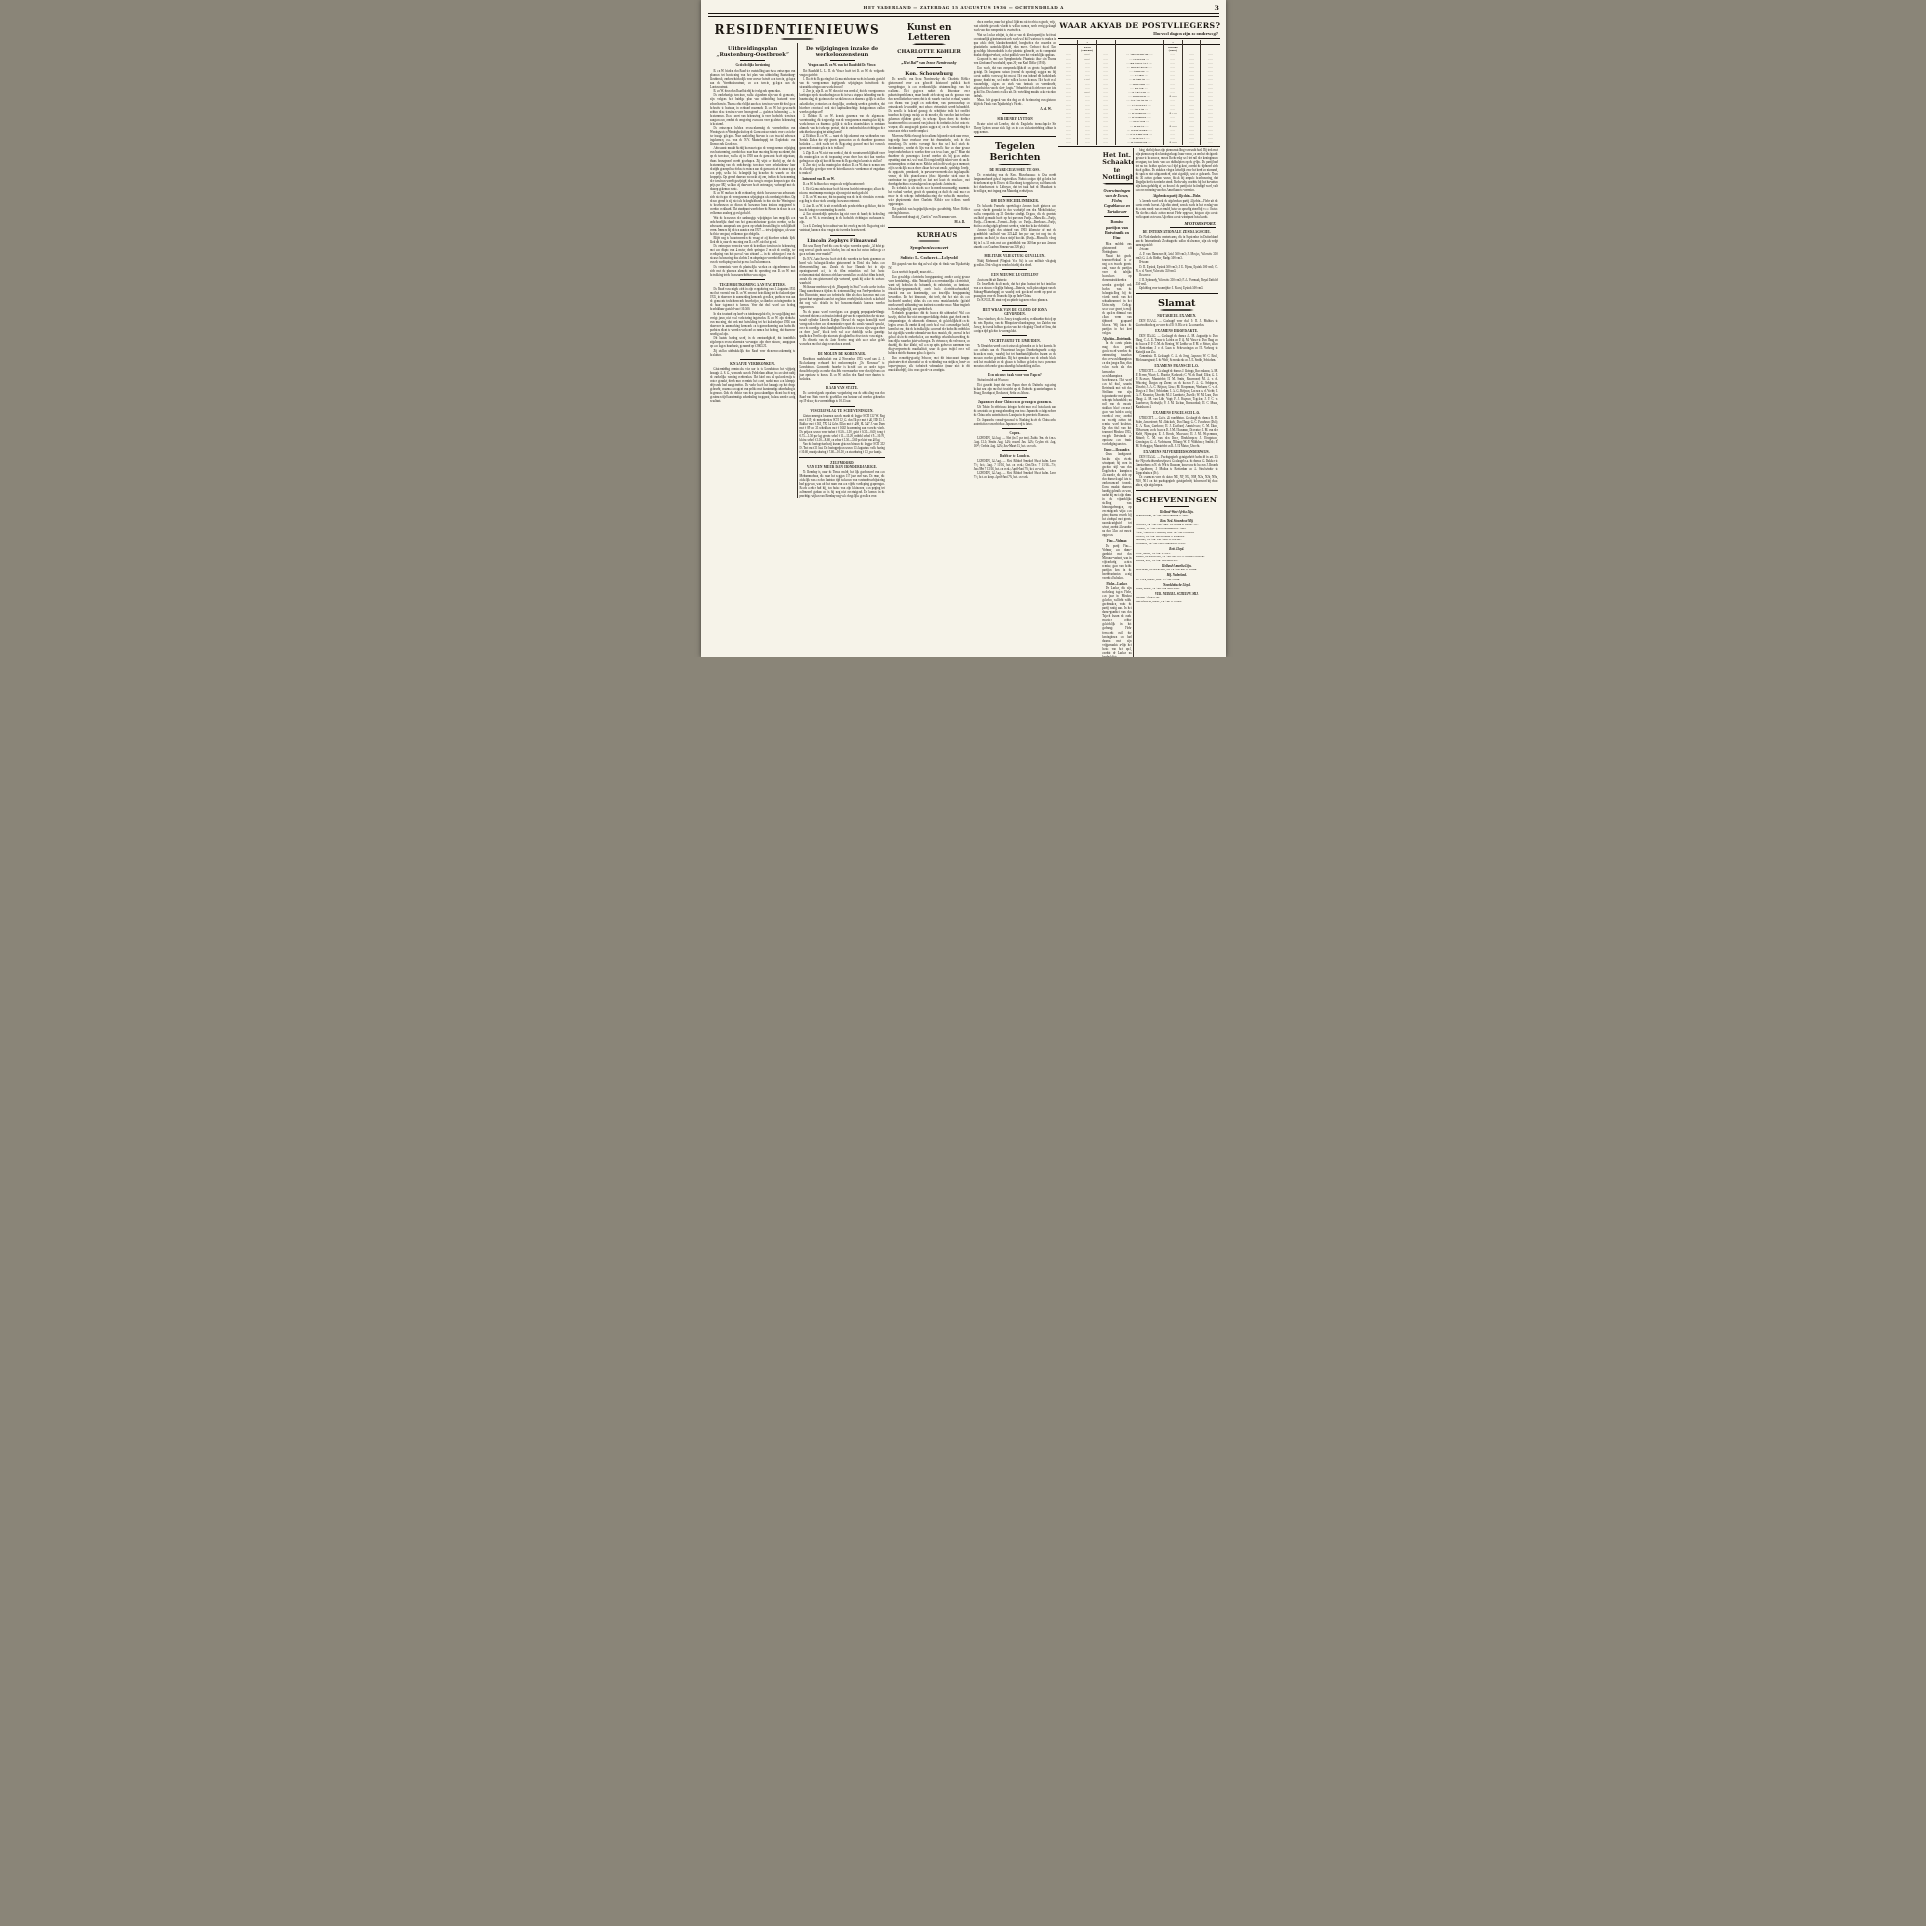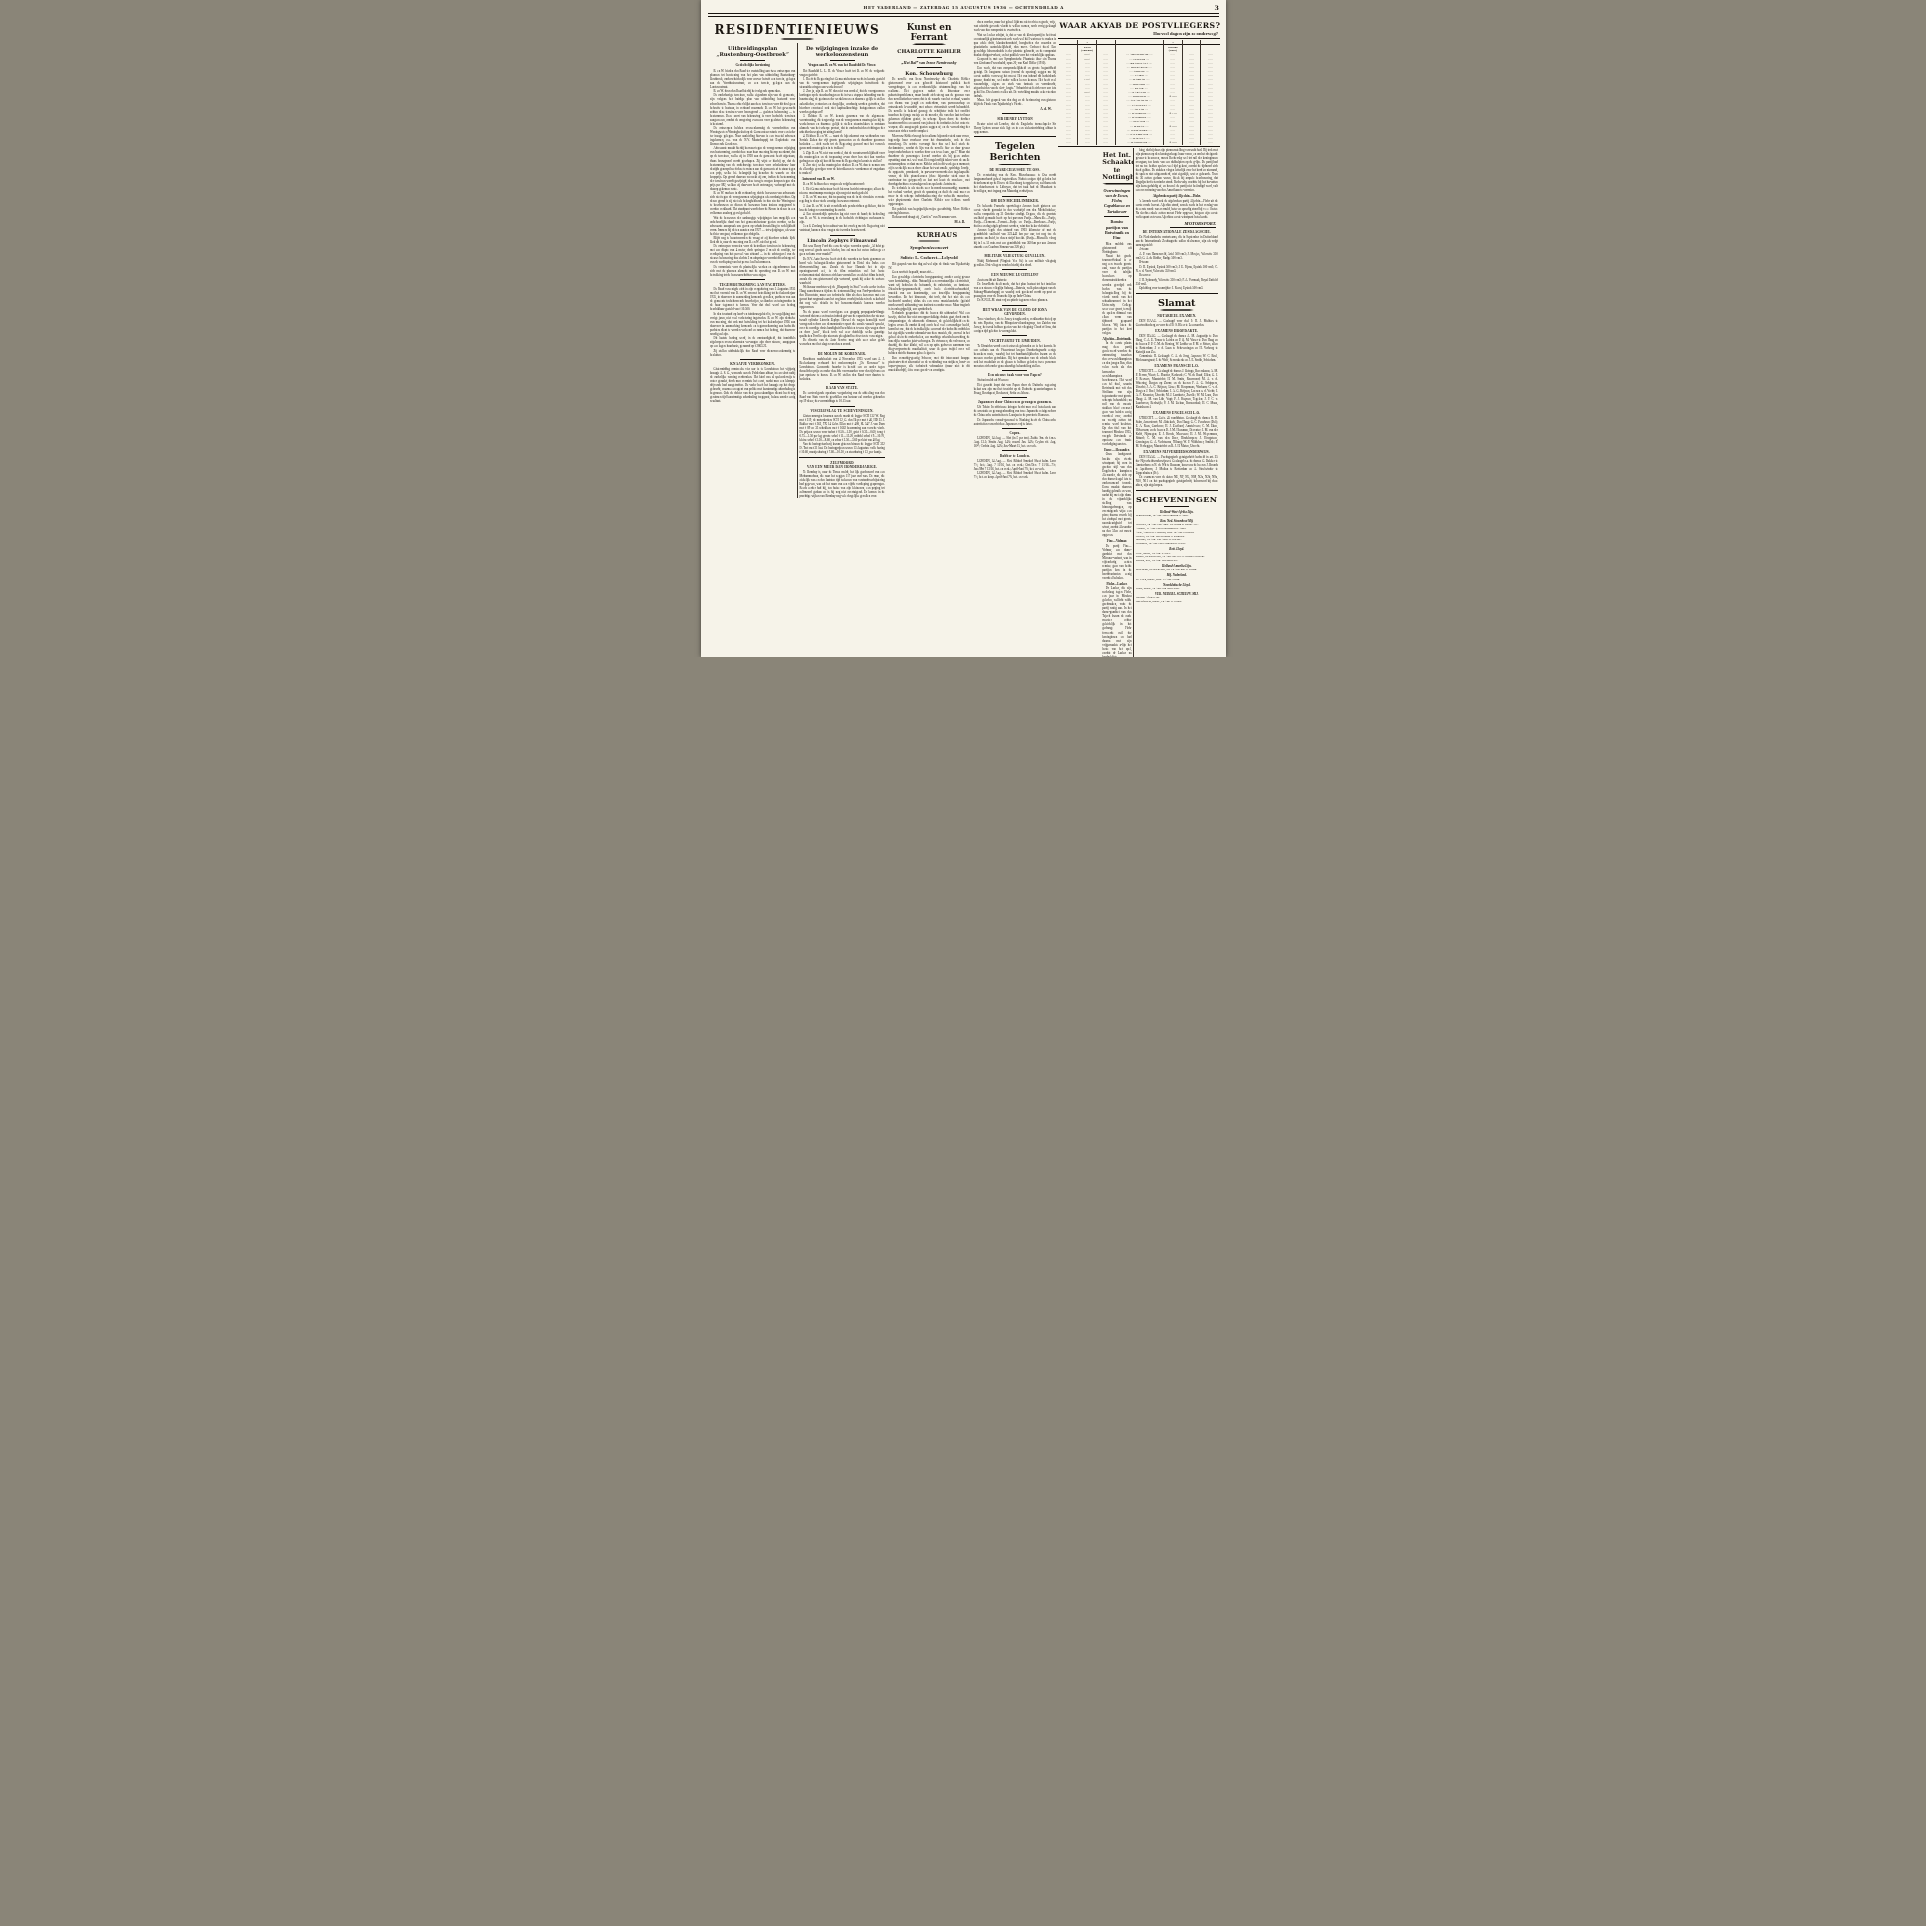--- a/index.html
+++ b/index.html
@@ -166,21 +166,21 @@
             <div>
                 <p class="para">Te Bombay is, naar de Times meldt, het lijk geschouwd van een Mohammedaan, die naar het zeggen 117 jaar oud was. De man, die ziekelijk was en den laatsten tijd teekenen van verstandsverbijstering had gegeven, was uit het raam van een vijfde verdieping gesprongen. Reeds eerder had hij, ten huize van zijn kleinzoon, een poging tot zelfmoord gedaan en is hij nog niet overtuigend. Er komen in de prachtige wijken van Bombay nog vele dergelijke gevallen voor.</p>
               </div>
           </div>
         </div>
       </div>
 
       <div class="vr"></div>
 
       <div class="col c3">
-        <div class="h-kunst">Kunst en Ferrant</div>
+        <div class="h-kunst">Kunst en Letteren</div>
         <div class="diamond"></div>
         <div class="art-title">CHARLOTTE KöHLER</div>
         <div class="rule-s"></div>
         <div class="art-sub it" style="font-size:4px;">„Het Bal” van Irene Nemirowsky</div>
         <div class="rule-s"></div>
         <div class="art-title" style="font-size:4.8px;">Kon. Schouwburg</div>
         <div>
             <p class="para">De novelle van Irene Nemirowsky die Charlotte Köhler gisteravond voor een geboeid luisterend publiek heeft voorgedragen, is een verdienstelijke afstammelinge van het realisme. Het gegeven nadert de litteratuur over puberteitsproblemen, maar houdt zich streng aan de grenzen van den novellistischen vorm; dat is de waarde van het verhaal, waarin een thema van jeugd en ouderdom, van parvenuschap en ontwakende levensdrift, met sobere virtuositeit wordt behandeld. De novelle is bekend genoeg; de schrijfster trekt het conflict tusschen het jonge meisje en de moeder, die van den laat tot haar gekomen rijkdom geniet, in scherpe lijnen door; de dochter beantwoordt in een aanval van jaloezie de invitaties in het water te werpen; alle aangezegde gasten zeggen af, en de vernedering der nouveaux riches wordt compleet.</p>
             <p class="para">Mevrouw Köhler brengt het realisme bijzonder sterk naar voren, ingevolge haar voorkeur voor het dramatische, ook in den monoloog. De actrice vervangt hier dus wel heel sterk de declamatrice, zoodat de lijn van de novelle hier en daar gevaar loopt onderbroken te worden door een teveel aan „spel.” Maar dat daardoor de personages levend worden als bij geen andere opvatting staat m.i. wel vast. Het ongelooflijk talent voor de snelle metamorphose verlaat mevr. Köhler ook in dit werk geen moment; zij is werkelijk na en door elkaar het wat smalle, spichtige Joodje, de opgezette, pronkende, in parvenu-vooroordeelen ingekapselde vrouw, de bête pianoleerares (deze bijzonder sterk naar de carricatuur toe getypeerd) en last not least: de onzekere, met doodsgedachten en wraakgevoelens spelende Antoinette.</p>
             <p class="para">De techniek is als steeds zeer bewonderenswaardig; naarmate het verhaal vordert, groeit de spanning en deelt de zaal meer en meer in de scherpe individualiseering der verbeelde menschen, wier physionomie door Charlotte Köhler zoo feilloos wordt opgevangen.</p>

